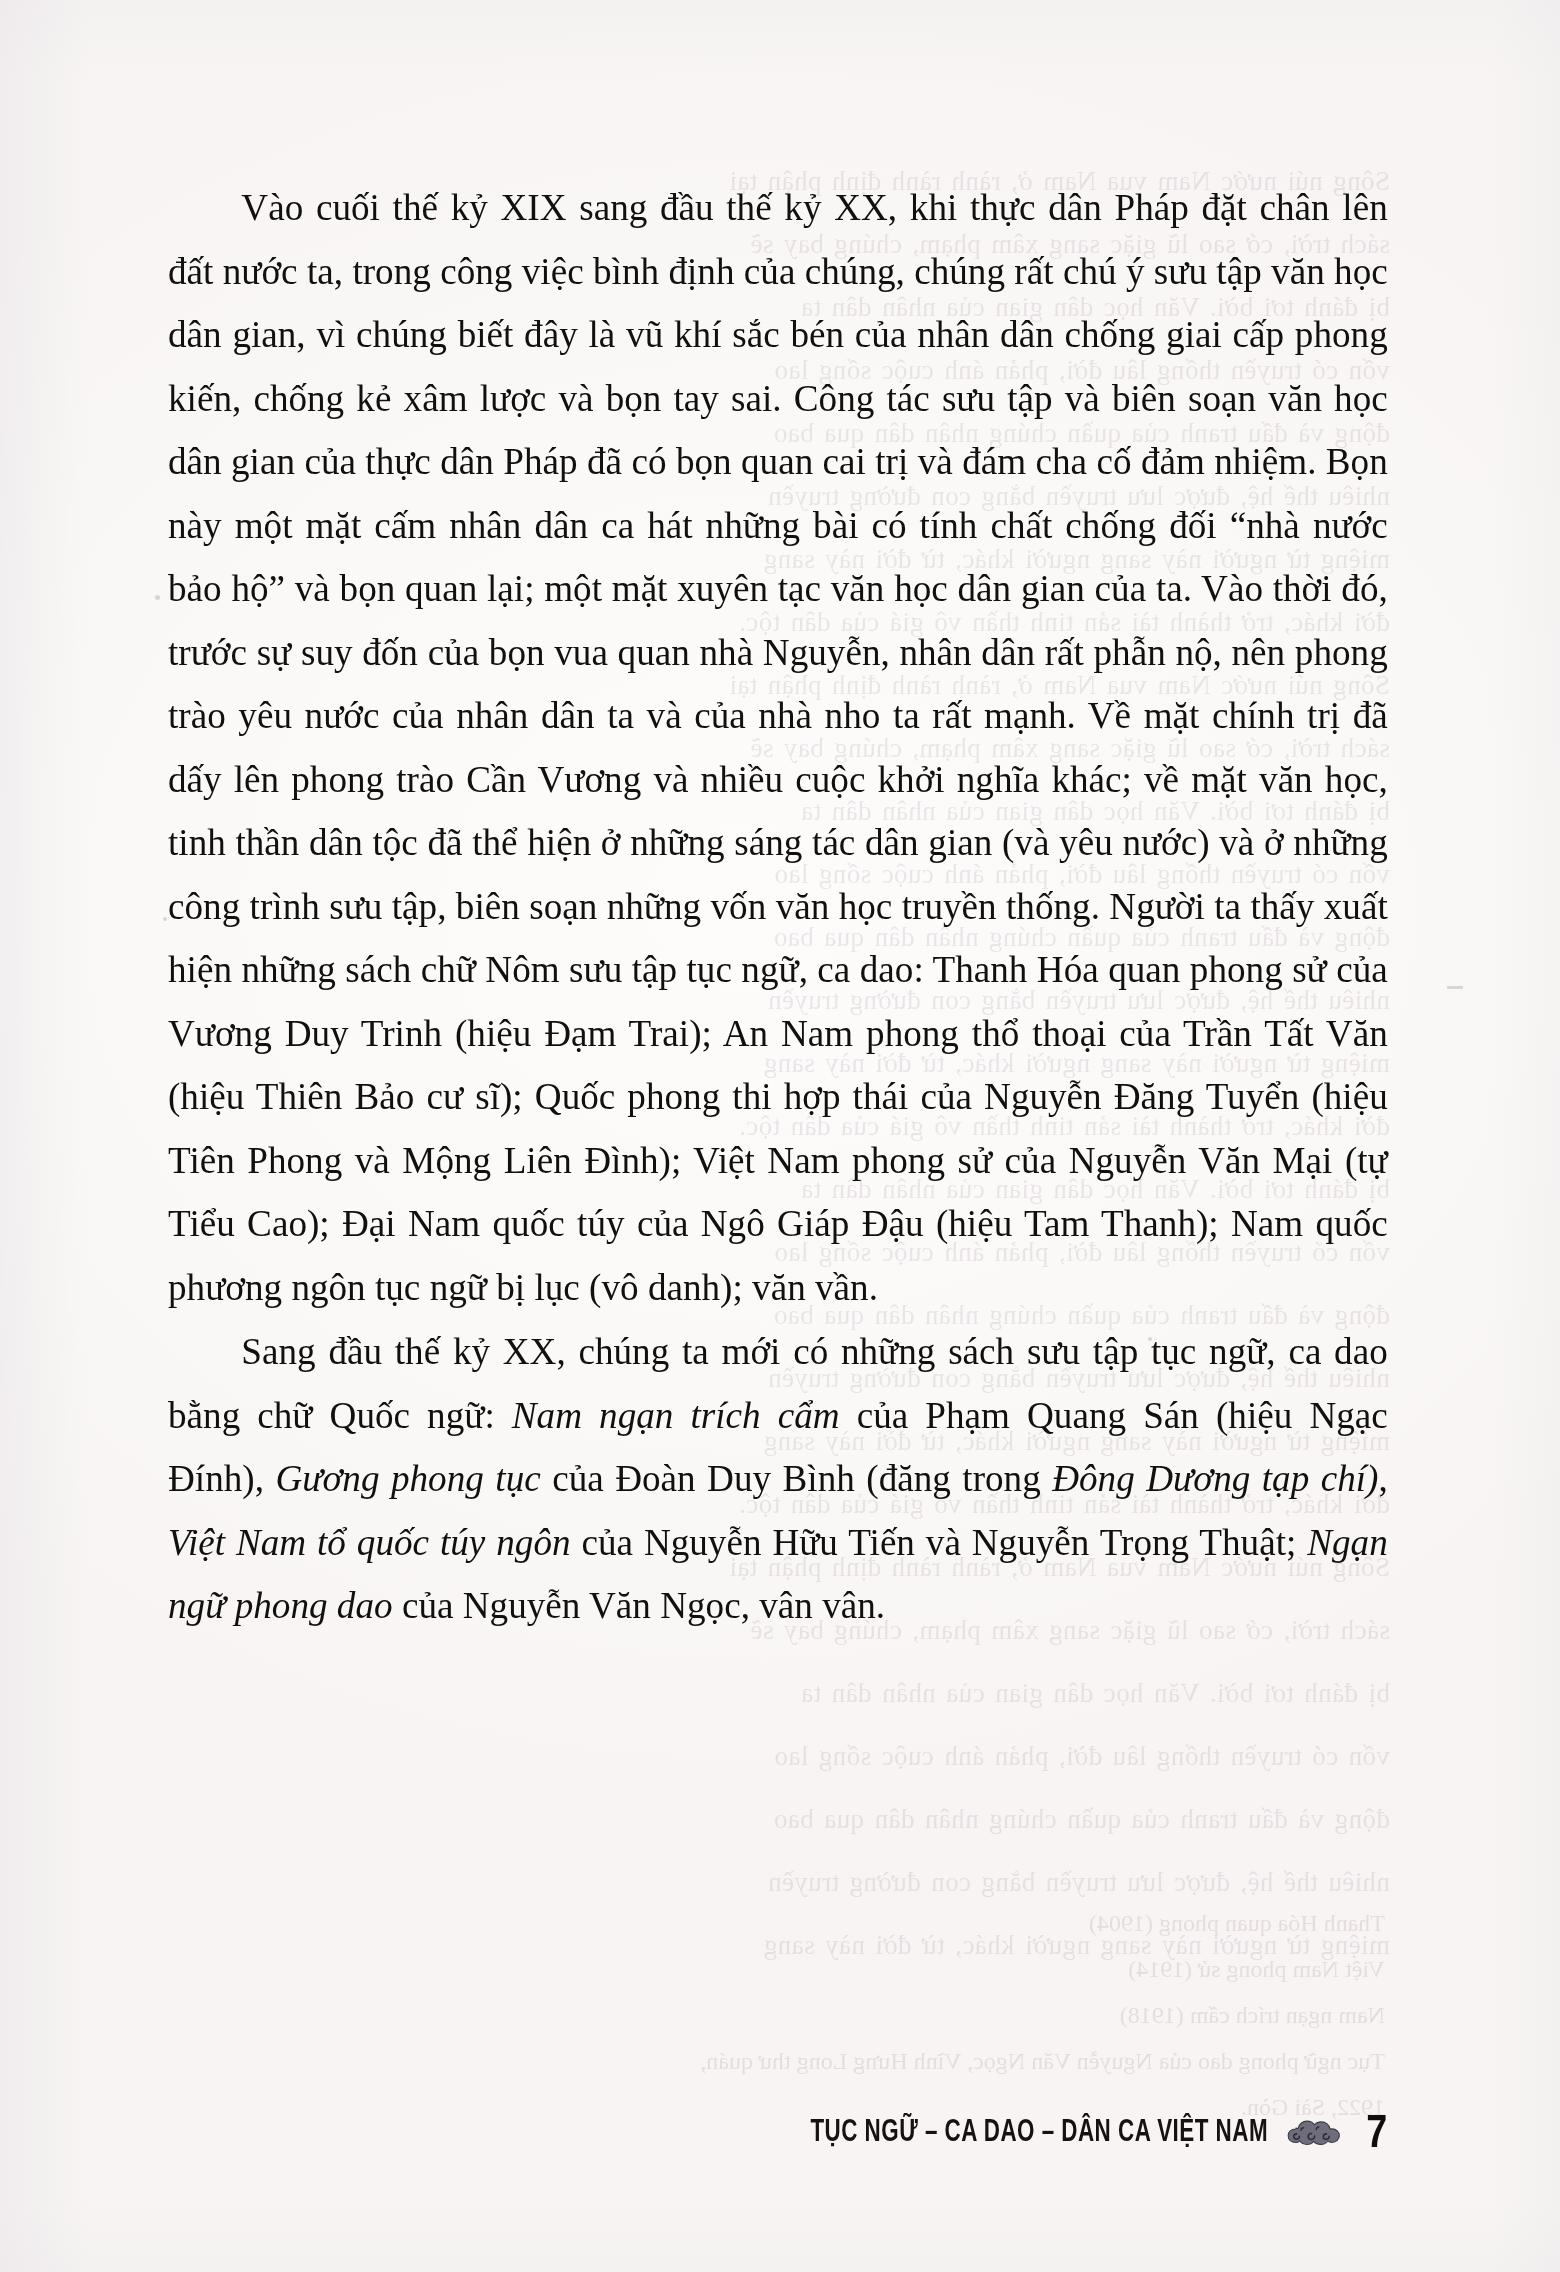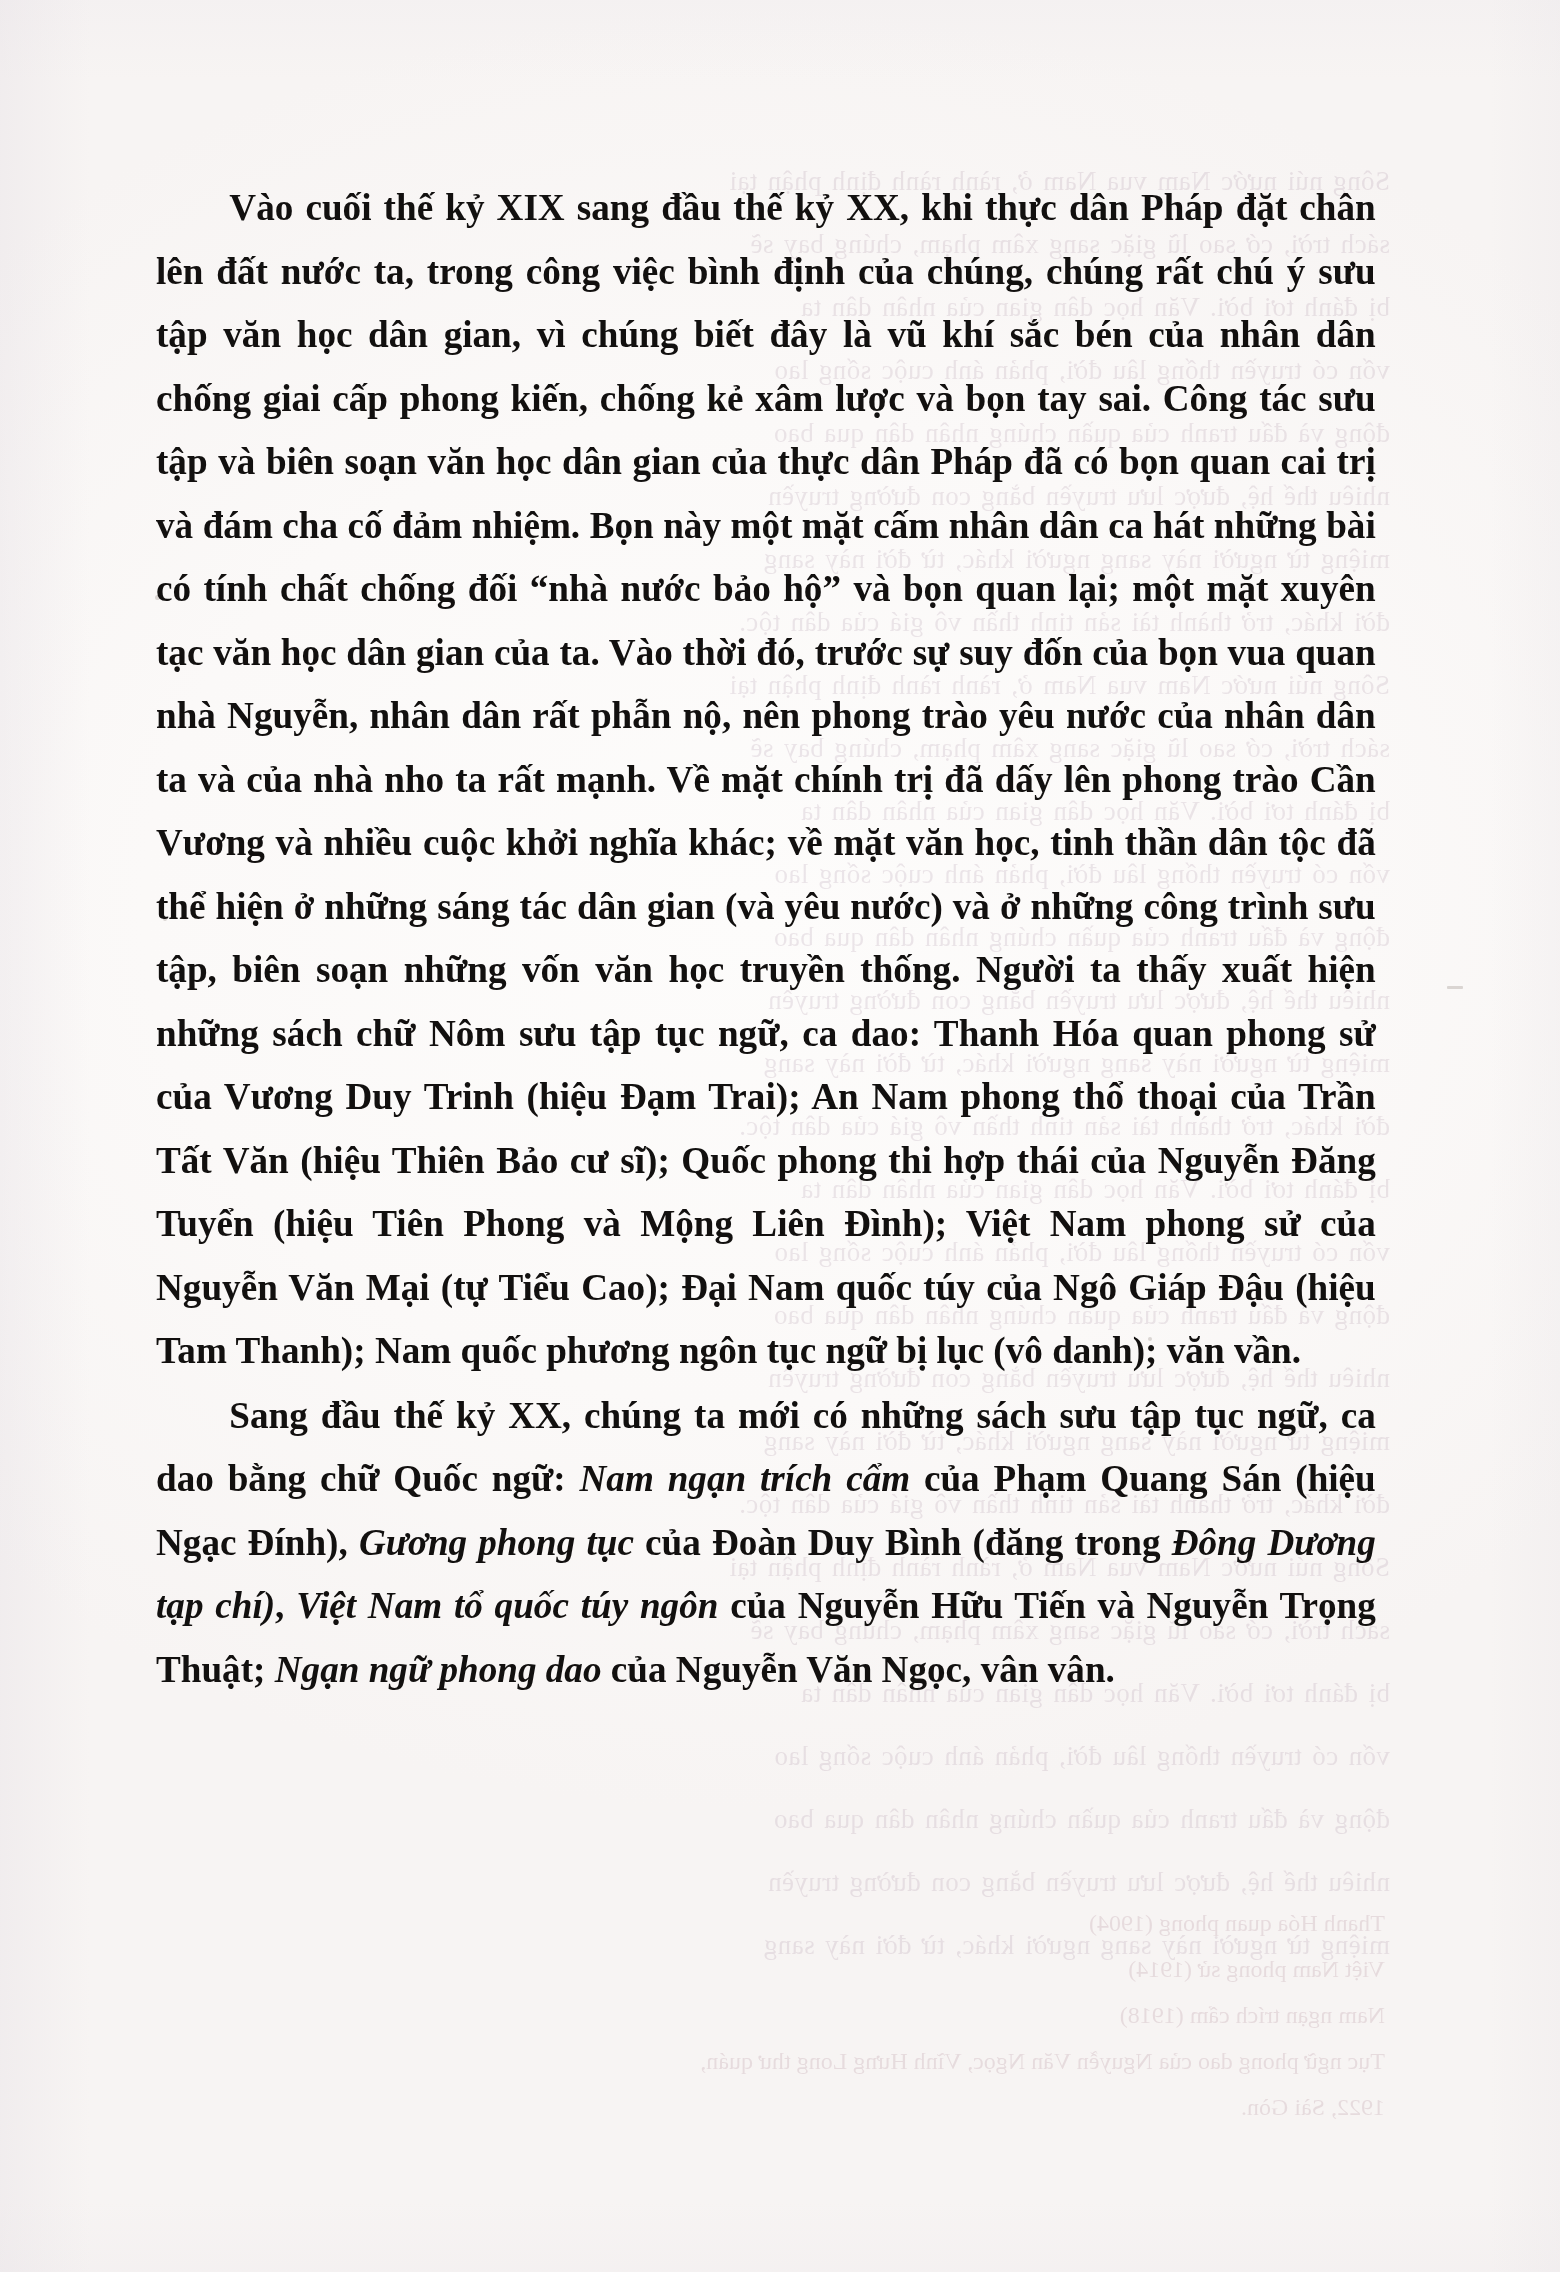--- a/index.html
+++ b/index.html
@@ -59,24 +59,23 @@
     color: #7a3a52;
     font-family: "Liberation Serif", "DejaVu Serif", serif;
     font-size: 24px;
     line-height: 46px;
     transform: scaleX(-1);
     pointer-events: none;
   }
 
   .content {
     position: absolute;
-    left: 156px;
+    left: 168px;
     top: 176px;
     width: 1220px;
-    font-weight: bold;
   }
 
   p.body-par {
     margin: 0;
     text-align: justify;
     text-justify: inter-word;
     color: #12100f;
     font-size: 38.5px;
     line-height: 63.5px;
     text-indent: 76px;
@@ -193,14 +192,34 @@
     <p class="body-par">
       <span>Vào cuối thế kỷ XIX sang đầu thế kỷ XX, khi thực dân Pháp đặt chân lên đất nước ta, trong công việc bình định của chúng, chúng rất chú ý sưu tập văn học dân gian, vì chúng biết đây là vũ khí sắc bén của nhân dân chống giai cấp phong kiến, chống kẻ xâm lược và bọn tay sai. Công tác sưu tập và biên soạn văn học dân gian của thực dân Pháp đã có bọn quan cai trị và đám cha cố đảm nhiệm. Bọn này một mặt cấm nhân dân ca hát những bài có tính chất chống đối “nhà nước bảo hộ” và bọn quan lại; một mặt xuyên tạc văn học dân gian của ta. Vào thời đó, trước sự suy đốn của bọn vua quan nhà Nguyễn, nhân dân rất phẫn nộ, nên phong trào yêu nước của nhân dân ta và của nhà nho ta rất mạnh. Về mặt chính trị đã dấy lên phong trào Cần Vương và nhiều cuộc khởi nghĩa khác; về mặt văn học, tinh thần dân tộc đã thể hiện ở những sáng tác dân gian (và yêu nước) và ở những công trình sưu tập, biên soạn những vốn văn học truyền thống. Người ta thấy xuất hiện những sách chữ Nôm sưu tập tục ngữ, ca dao: Thanh Hóa quan phong sử của Vương Duy Trinh (hiệu Đạm Trai); An Nam phong thổ thoại của Trần Tất Văn (hiệu Thiên Bảo cư sĩ); Quốc phong thi hợp thái của Nguyễn Đăng Tuyển (hiệu Tiên Phong và Mộng Liên Đình); Việt Nam phong sử của Nguyễn Văn Mại (tự Tiểu Cao); Đại Nam quốc túy của Ngô Giáp Đậu (hiệu Tam Thanh); Nam quốc phương ngôn tục ngữ bị lục (vô danh); văn vần.</span>
     </p>
 
     <p class="body-par">
       <span>Sang đầu thế kỷ XX, chúng ta mới có những sách sưu tập tục ngữ, ca dao bằng chữ Quốc ngữ: </span><span class="it">Nam ngạn trích cẩm</span><span> của Phạm Quang Sán (hiệu Ngạc Đính), </span><span class="it">Gương phong tục</span><span> của Đoàn Duy Bình (đăng trong </span><span class="it">Đông Dương tạp chí)</span><span>, </span><span class="it">Việt Nam tổ quốc túy ngôn</span><span> của Nguyễn Hữu Tiến và Nguyễn Trọng Thuật; </span><span class="it">Ngạn ngữ phong dao</span><span> của Nguyễn Văn Ngọc, vân vân.</span>
     </p>
 
   </div>
 
+  <div class="footer">
+    <span class="footer-title">TỤC NGỮ – CA DAO – DÂN CA VIỆT NAM</span>
+
+    <span class="cloud-ornament">
+      <svg viewBox="0 0 64 48" width="62" height="46" aria-hidden="true">
+        <g fill="#6f6d7c" stroke="#3a3844" stroke-width="1.1">
+          <path d="M12 22c-5 0-8 3-8 7s3 7 8 7c2 0 3-.6 4-1.5 1.6 2.2 4.3 3.5 7.4 3.5 3 0 5.6-1.2 7.2-3.2 1.7 2 4.3 3.2 7.3 3.2 3.2 0 6-1.4 7.6-3.6 1.1 1 2.5 1.6 4.1 1.6 4.6 0 7.8-3.2 7.8-7.2 0-4-3.2-7-7.6-7-.7 0-1.4.1-2 .2-.7-4.3-4.6-7.5-9.3-7.5-2.8 0-5.3 1.1-7 3-1.7-2.3-4.5-3.8-7.7-3.8-4.8 0-8.8 3.3-9.5 7.7-.6-.2-1.3-.4-2.1-.4z"></path>
+        </g>
+        <g fill="none" stroke="#2f2d38" stroke-width="1.6" stroke-linecap="round">
+          <path d="M13 27c-2 0-3.2 1.3-3.2 2.8 0 1.6 1.3 2.7 2.9 2.7 1.8 0 3-1.3 3-3.1"></path>
+          <path d="M28.5 26.5c-2.2 0-3.6 1.5-3.6 3.2 0 1.8 1.5 3.1 3.3 3.1 2 0 3.4-1.5 3.4-3.5"></path>
+          <path d="M44 27c-2 0-3.3 1.3-3.3 2.9 0 1.6 1.3 2.8 3 2.8 1.8 0 3.1-1.4 3.1-3.2"></path>
+          <path d="M20 20.5c-1.5.2-2.6 1.3-2.6 2.6"></path>
+          <path d="M36 19.8c-1.5.2-2.6 1.3-2.6 2.6"></path>
+        </g>
+      </svg>
+    </span>
+
+    <span class="page-number">7</span>
+  </div>
 
 </div>
 
 </body></html>

